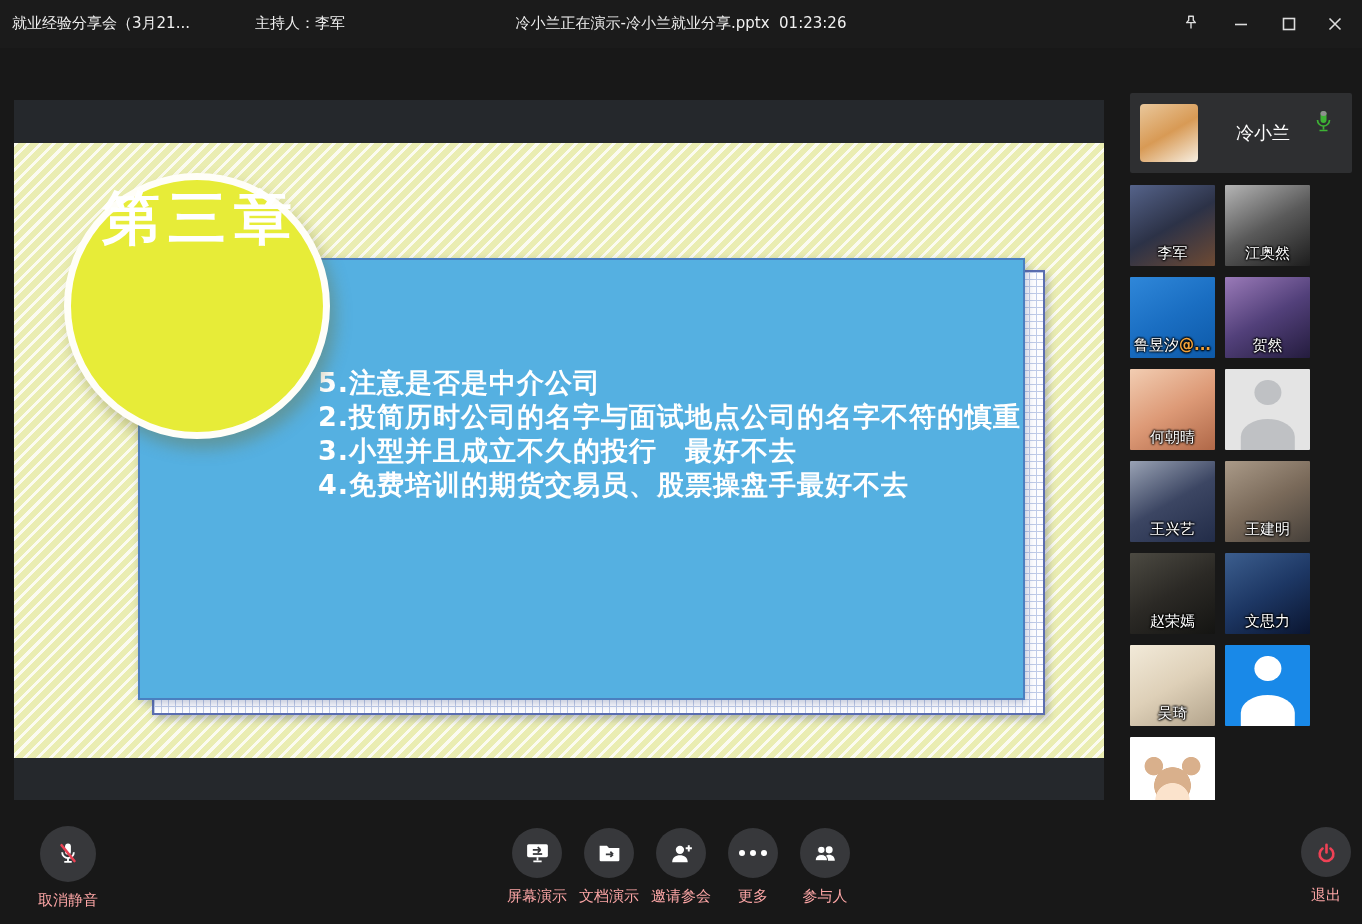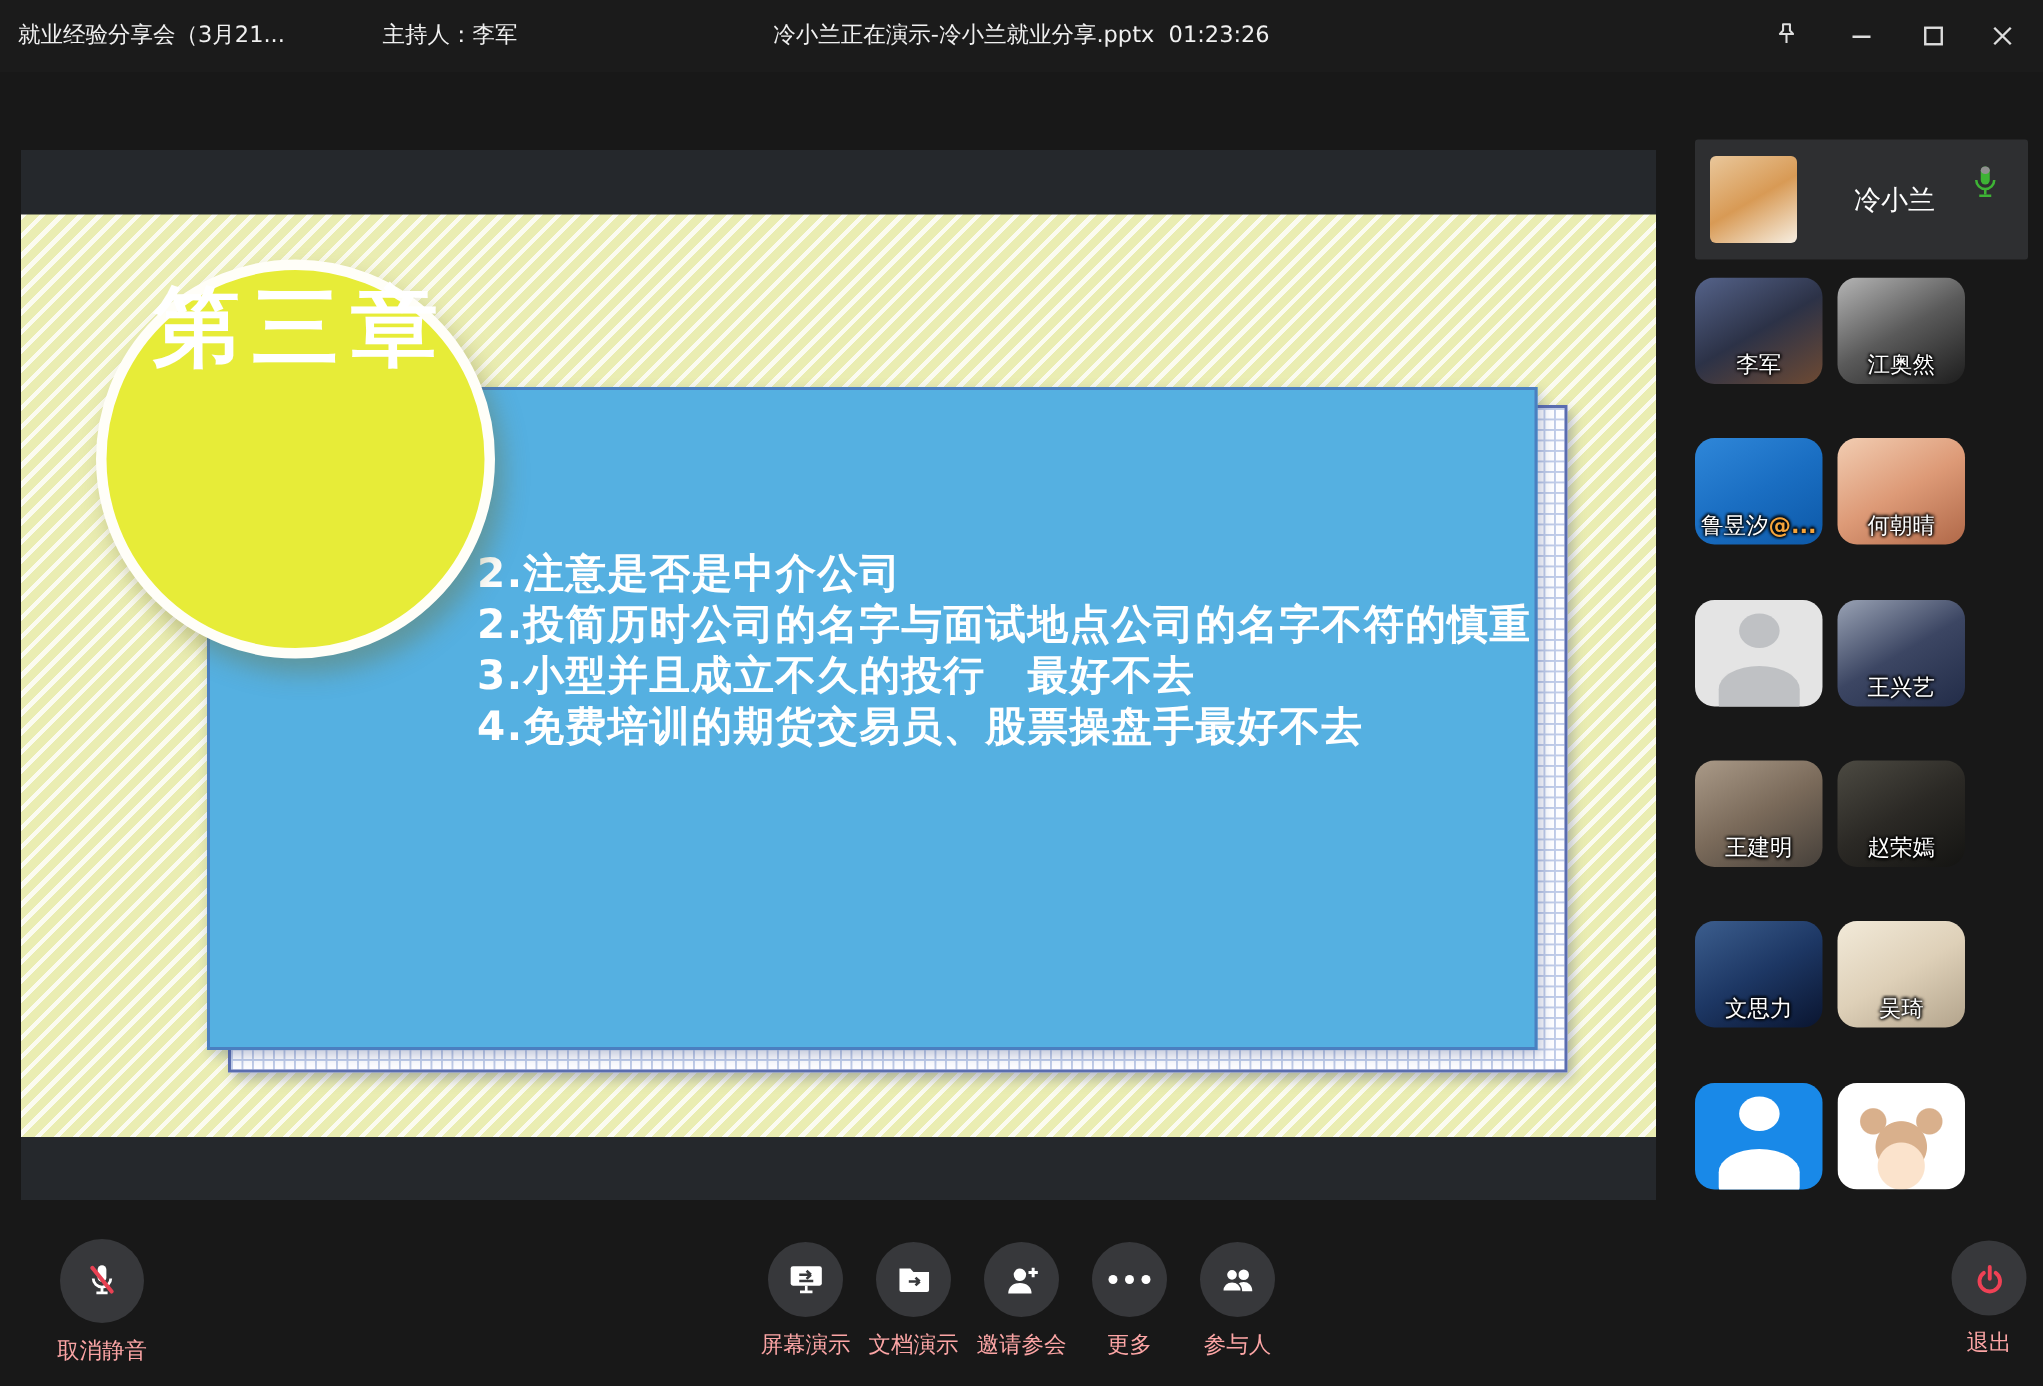--- a/index.html
+++ b/index.html
@@ -64,21 +64,21 @@
     position:absolute; left:1130px; top:93px; width:222px; height:80px;
     background:#2e2f31; border-radius:2px;
   }
   .speaker-avatar { position:absolute; left:10px; top:11px; width:58px; height:58px; border-radius:4px; }
   .speaker-name { position:absolute; left:78px; top:0; height:80px; width:110px; display:flex; align-items:center; justify-content:center; font-size:18px; color:#fff; }
   .speaker-mic { position:absolute; right:20px; top:16px; }
   .participant-grid {
     position:absolute; left:1130px; top:185px; width:181px; height:633px;
     display:flex; flex-wrap:wrap; column-gap:10px; row-gap:11px; overflow:hidden;
   }
-  .ptile { position:relative; width:85px; height:71px; border-radius:13px; overflow:hidden; background:#333; }
+  .ptile { position:relative; width:85px; height:81px; border-radius:1px; overflow:hidden; background:#333; }
   .pname {
     position:absolute; left:0; bottom:3px; width:100%; text-align:center;
     font-size:15px; color:#fff; white-space:nowrap; overflow:hidden;
     text-shadow:-1px 0 2px #000,1px 0 2px #000,0 -1px 2px #000,0 1px 2px #000;
   }
   .pname .sfx { font-weight:bold; }
   
   .av-ph-gray::before, .av-ph-blue::before {
     content:""; position:absolute; left:50%; top:13%; width:32%; height:32%;
     transform:translateX(-50%); border-radius:50%;
@@ -184,21 +184,21 @@
     </svg>
   </div>
 </div>
 
 <div class="stage">
   <div class="slide">
     <div class="bluebox-back"></div>
     <div class="bluebox">
       <div class="slide-title">注意骗局</div>
       <div class="slide-points" id="slide-points">
-          <div class="pt">2.注意是否是中介公司</div>
+          <div class="pt">5.注意是否是中介公司</div>
           <div class="pt">2.投简历时公司的名字与面试地点公司的名字不符的慎重</div>
           <div class="pt">3.小型并且成立不久的投行　最好不去</div>
           <div class="pt">4.免费培训的期货交易员、股票操盘手最好不去</div>
         </div>
     </div>
     <div class="chapter-circle">
       <span class="txt">第三章</span>
     </div>
   </div>
 </div>
@@ -218,20 +218,23 @@
 <div class="participant-grid" id="participant-grid">
     <div class="ptile" style="background: linear-gradient(150deg, rgb(85, 99, 138), rgb(44, 50, 71), rgb(110, 74, 51));">
       <div class="pname">李军</div>
     </div>
     <div class="ptile" style="background: linear-gradient(150deg, rgb(181, 181, 181), rgb(90, 90, 90), rgb(29, 29, 29));">
       <div class="pname">江奥然</div>
     </div>
     <div class="ptile" style="background: linear-gradient(150deg, rgb(47, 135, 217), rgb(26, 110, 194), rgb(13, 89, 168));">
       <div class="pname">鲁昱汐<span class="sfx" style="color: rgb(245, 164, 59);">@...</span></div>
     </div>
+    <div class="ptile" style="background: linear-gradient(150deg, rgb(154, 122, 184), rgb(82, 64, 122), rgb(36, 28, 62));">
+      <div class="pname">贺然</div>
+    </div>
     <div class="ptile" style="background: linear-gradient(150deg, rgb(242, 205, 178), rgb(221, 154, 119), rgb(176, 104, 72));">
       <div class="pname">何朝晴</div>
     </div>
     <div class="ptile av-ph-gray" style="background: rgb(228, 228, 228);">
       <div class="pname">刘思思</div>
     </div>
     <div class="ptile" style="background: linear-gradient(150deg, rgb(153, 162, 180), rgb(60, 70, 99), rgb(34, 44, 72));">
       <div class="pname">王兴艺</div>
     </div>
     <div class="ptile" style="background: linear-gradient(150deg, rgb(170, 154, 136), rgb(122, 106, 90), rgb(70, 64, 58));">

